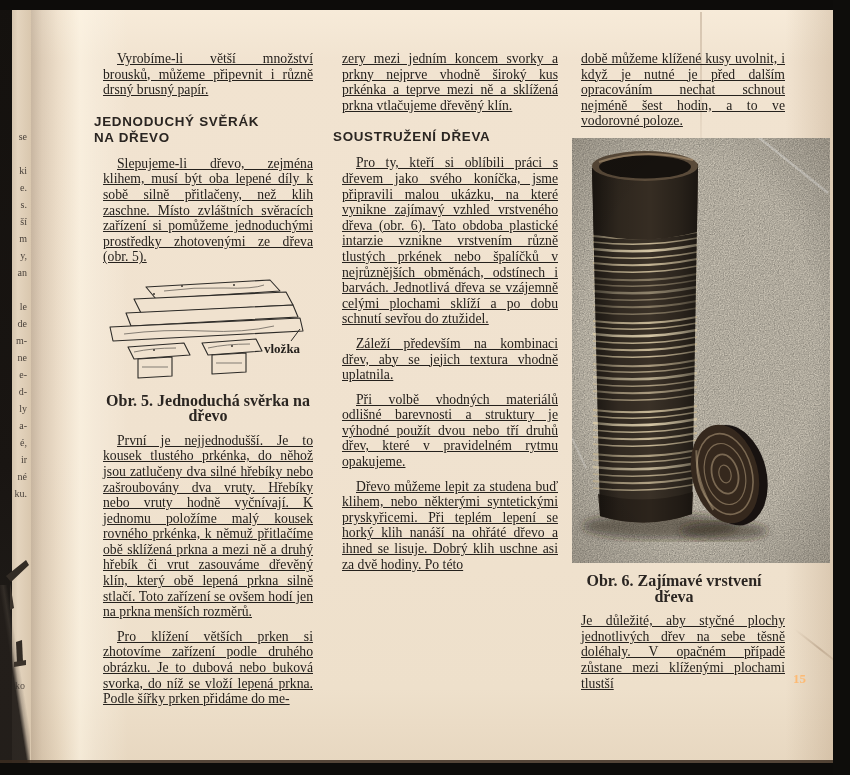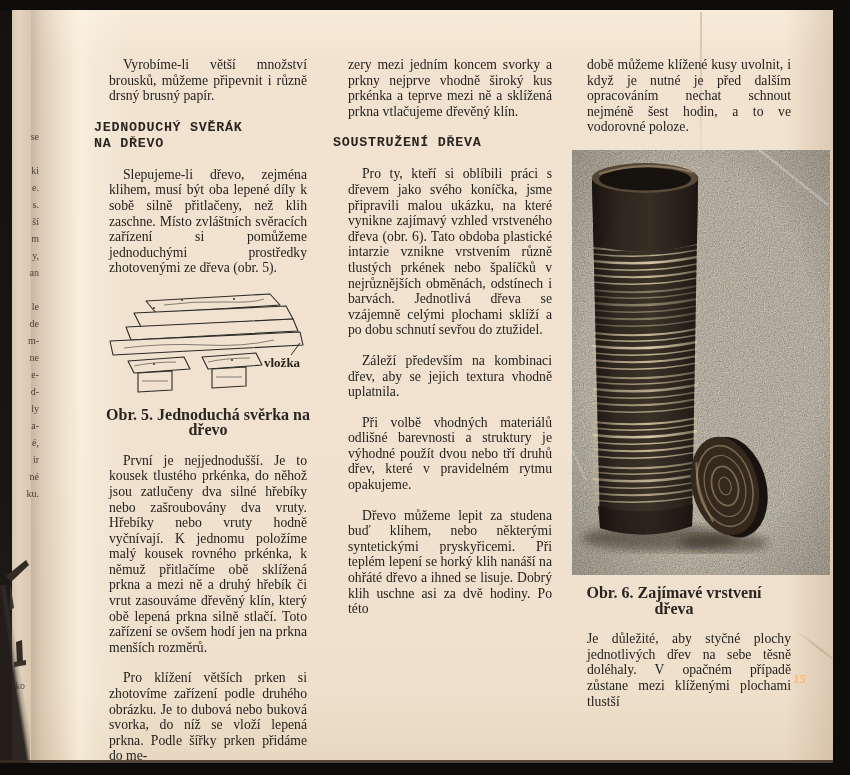--- a/index.html
+++ b/index.html
@@ -10,40 +10,40 @@
               background:linear-gradient(180deg,#14110e 0%,#191512 60%,#23201c 100%);z-index:5;}
   .cover-left-wedge{position:absolute;left:0;bottom:0;width:30px;height:190px;z-index:6;
               background:linear-gradient(to top right,rgba(35,30,26,.95) 48%,rgba(90,80,70,.35) 55%,transparent 62%);}
   .edge-top{position:absolute;top:0;left:0;width:100%;height:10px;background:#0d0c0a;z-index:7;}
   .edge-bottom{position:absolute;bottom:0;left:0;width:100%;height:12px;background:#0d0c0a;z-index:7;
               box-shadow:0 -3px 0 rgba(58,44,32,.85);}
   .edge-right{position:absolute;top:0;right:0;width:17px;height:100%;background:#0e0d0b;z-index:7;}
   
   .sliver{position:absolute;left:9px;top:8px;width:22px;height:757px;z-index:4;
           background:linear-gradient(90deg,#cdbda6 0%,#e4d4be 40%,#d9c7ae 100%);}
-  .spine-frags{position:absolute;left:12px;top:120px;width:18px;text-align:right;
+  .spine-frags{position:absolute;left:0;top:120px;width:18px;text-align:right;
           font-size:10px;line-height:17px;color:#49413a;white-space:pre-line;}
   .spine-frag-bottom{position:absolute;left:6px;top:672px;font-size:10px;color:#5a5149;}
   .spine-marks{position:absolute;left:2px;top:550px;z-index:6;}
   
   .page{position:absolute;left:28px;top:9px;right:16px;bottom:11px;z-index:3;border-radius:1px;
         background:
           linear-gradient(90deg,rgba(125,100,75,.40) 0px,rgba(150,122,92,.22) 14px,rgba(190,165,130,.10) 30px,
                           rgba(255,248,232,.55) 52px,rgba(255,250,238,.28) 68px,rgba(0,0,0,0) 100px,
                           rgba(0,0,0,0) 94%,rgba(165,135,102,.28) 100%),
           linear-gradient(180deg,#f7ebd9 0%,#f1e3d0 7%,#f0e2cf 58%,#eee0cb 90%,#e7d7c0 100%);}
   .crease-v{position:absolute;left:700px;top:12px;width:2px;height:165px;z-index:4;
         background:linear-gradient(180deg,rgba(130,100,72,.28),rgba(130,100,72,0));}
   .crease-d{position:absolute;left:788px;top:648px;width:64px;height:2px;z-index:4;transform:rotate(38deg);
         background:linear-gradient(90deg,rgba(130,100,72,0),rgba(130,100,72,.3),rgba(130,100,72,0));}
   
   .col{position:absolute;z-index:8;color:#25211d;font-size:13.7px;line-height:15.6px;text-align:justify;}
-  .col p{margin:15px;}
+  .col p{margin:9px;text-decoration:underline;}
   .col p.ind{text-indent:14px;}
-  .colhead{font-family:Liberation Mono, monospace;font-weight:700;
+  .colhead{font-family:Liberation Sans, sans-serif;font-weight:700;
            font-size:13.4px;line-height:16px;letter-spacing:.7px;color:#2a2521;
            white-space:pre-line;text-align:left;}
   .col1{left:94px;top:42px;width:228px;}
   .col2{left:333px;top:42px;width:234px;}
   .col3{left:572px;top:42px;width:258px;}
   .col3 p{width:204px;}
   .fig-caption{font-weight:700;font-size:16px;text-align:center;color:#2a2521;}
   .fig5-wrap{position:relative;margin:12px 0 0 0;}
   .fig5-cap{margin-top:4px;}
   .fig6-photo{position:relative;width:258px;height:425px;margin-top:9px;

